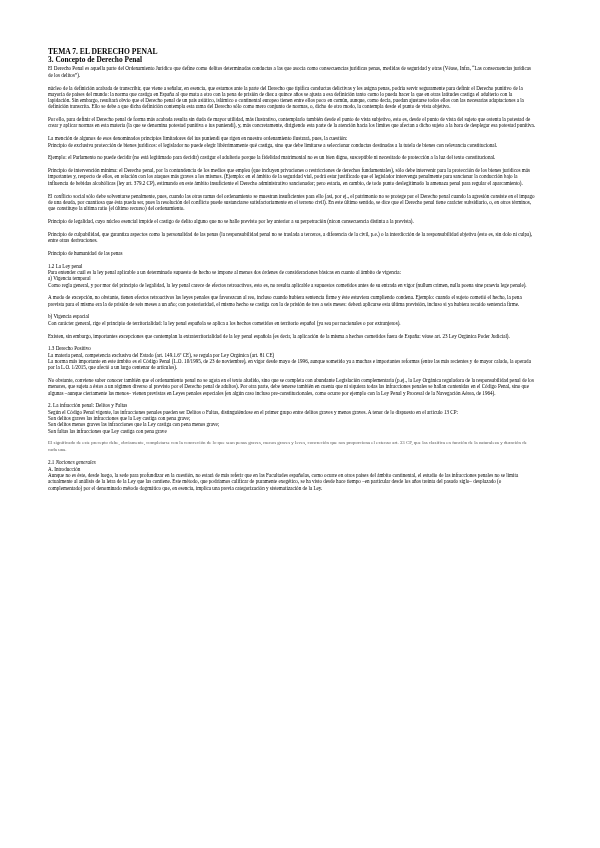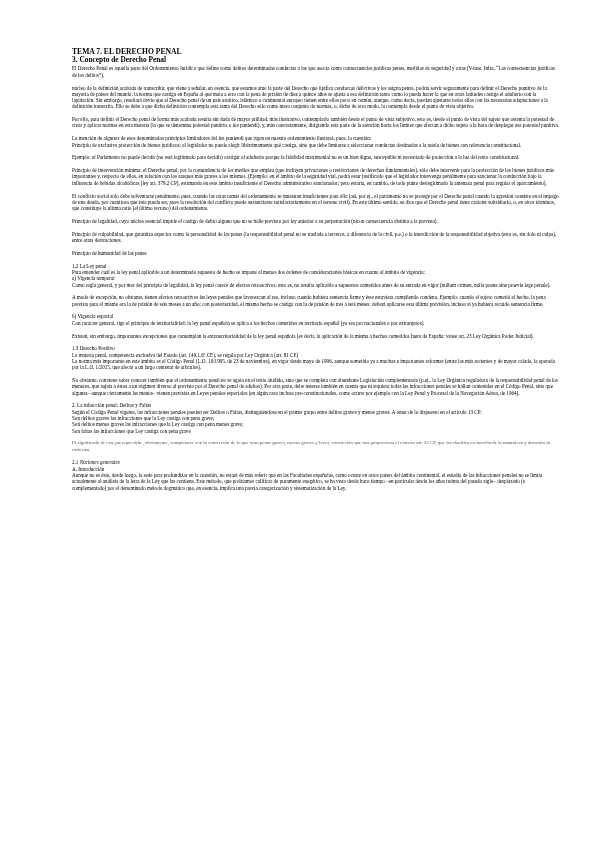--- a/index.html
+++ b/index.html
@@ -1,17 +1,17 @@
 <!DOCTYPE html>
 <html><head>
 <meta charset="utf-8">
 <style>
   html, body { margin:0; padding:0; background:#ffffff; }
   body { width:600px; height:848px; overflow:hidden; position:relative; }
-  .page { position:absolute; left:72px; top:48px; width:488px;
+  .page { position:absolute; left:48px; top:48px; width:488px;
           font-family:"Liberation Serif","DejaVu Serif",serif; color:#000;
           font-size:5.1px; line-height:6.3px; }
   .title { font-weight:bold; font-size:7.6px; line-height:8.2px; margin:0; }
   .h1 { font-weight:bold; font-size:7.4px; line-height:8.2px; margin:0 0 1px 0; }
   p { margin:0 0 6.5px 0; text-align:left; }
   .tight { margin-bottom:0; }
   .head { margin:0; }
   .note { color:#555; font-size:4.9px; }
   .ital { font-style:italic; }
 </style>

